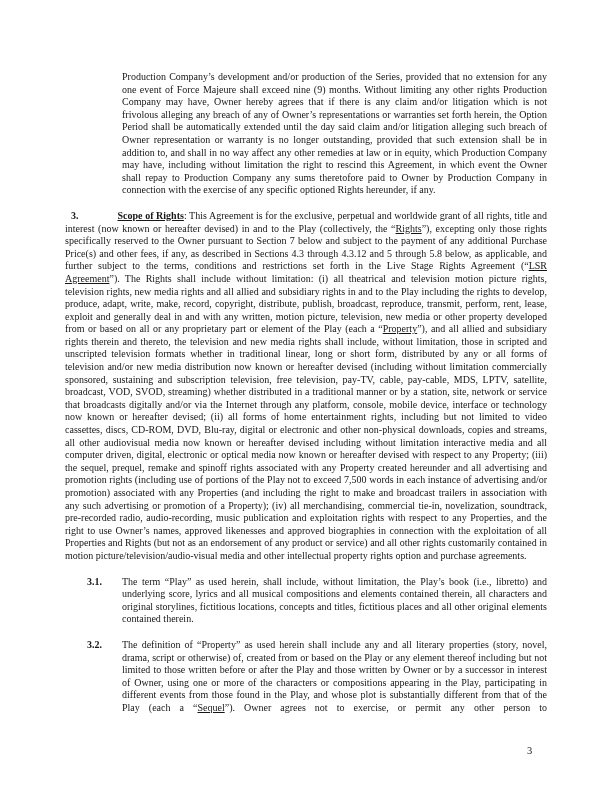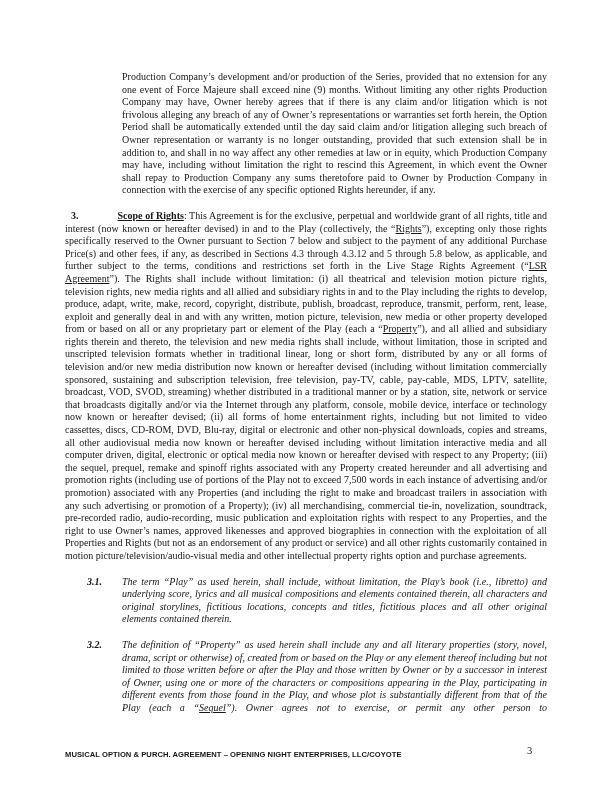--- a/index.html
+++ b/index.html
@@ -17,21 +17,21 @@
   .content {
     position:absolute;
     left:65px; top:71px;
     width:482px;
     text-align:justify;
   }
   .para { margin:0 0 13px 0; }
   .p-cont { padding-left:57px; }
   .p-sec3 { text-indent:6px; }
   .tabgap { display:inline-block; width:24px; }
-  .p-sub { padding-left:57px; text-indent:-35px;font-style:italic; }
+  .p-sub { padding-left:57px; text-indent:-35px; }
   .num-sub { display:inline-block; width:35px; font-weight:bold; text-indent:0; }
   .p-sub-last { text-align-last: justify; }
   .b  { font-weight:bold; }
   .u  { text-decoration:underline; }
   .bu { font-weight:bold; text-decoration:underline;margin-left:15px; }
   .footer-left {
     position:absolute; left:65px; top:749px;
     font-family:"Liberation Sans", sans-serif;
     font-weight:bold;
     font-size:7.6px;
@@ -55,15 +55,14 @@
     <p class="para p-cont"><span>Production Company’s development and/or production of the Series, provided that no extension for any one event of Force Majeure shall exceed nine (9) months.  Without limiting any other rights Production Company may have, Owner hereby agrees that if there is any claim and/or litigation which is not frivolous alleging any breach of any of Owner’s representations or warranties set forth herein, the Option Period shall be automatically extended until the day said claim and/or litigation alleging such breach of Owner representation or warranty is no longer outstanding, provided that such extension shall be in addition to, and shall in no way affect any other remedies at law or in equity, which Production Company may have, including without limitation the right to rescind this Agreement, in which event the Owner shall repay to Production Company any sums theretofore paid to Owner by Production Company in connection with the exercise of any specific optioned Rights hereunder, if any.</span></p>
 
     <p class="para p-sec3"><span class="b">3.</span><span class="tabgap"></span><span class="bu">Scope of Rights</span><span>: This Agreement is for the exclusive, perpetual and worldwide grant of all rights, title and interest (now known or hereafter devised) in and to the Play (collectively, the “</span><span class="u">Rights</span><span>”), excepting only those rights specifically reserved to the Owner pursuant to Section 7 below and subject to the payment of any additional Purchase Price(s) and other fees, if any, as described in Sections 4.3 through 4.3.12 and 5 through 5.8 below, as applicable, and further subject to the terms, conditions and restrictions set forth in the Live Stage Rights Agreement (“</span><span class="u">LSR Agreement</span><span>”).  The Rights shall include without limitation: (i) all theatrical and television motion picture rights, television rights, new media rights and all allied and subsidiary rights in and to the Play including the rights to develop, produce, adapt, write, make, record, copyright, distribute, publish, broadcast, reproduce, transmit, perform, rent, lease, exploit and generally deal in and with any written, motion picture, television, new media or other property developed from or based on all or any proprietary part or element of the Play (each a “</span><span class="u">Property</span><span>”), and all allied and subsidiary rights therein and thereto, the television and new media rights shall include, without limitation, those in scripted and unscripted television formats whether in traditional linear, long or short form, distributed by any or all forms of television and/or new media distribution now known or hereafter devised (including without limitation commercially sponsored, sustaining and subscription television, free television, pay-TV, cable, pay-cable, MDS, LPTV, satellite, broadcast, VOD, SVOD, streaming) whether distributed in a traditional manner or by a station, site, network or service that broadcasts digitally and/or via the Internet through any platform, console, mobile device, interface or technology now known or hereafter devised; (ii) all forms of home entertainment rights, including but not limited to video cassettes, discs, CD-ROM, DVD, Blu-ray, digital or electronic and other non-physical downloads, copies and streams, all other audiovisual media now known or hereafter devised including without limitation interactive media and all computer driven, digital, electronic or optical media now known or hereafter devised with respect to any Property; (iii) the sequel, prequel, remake and spinoff rights associated with any Property created hereunder and all advertising and promotion rights (including use of portions of the Play not to exceed 7,500 words in each instance of advertising and/or promotion) associated with any Properties (and including the right to make and broadcast trailers in association with any such advertising or promotion of a Property); (iv) all merchandising, commercial tie-in, novelization, soundtrack, pre-recorded radio, audio-recording, music publication and exploitation rights with respect to any Properties, and the right to use Owner’s names, approved likenesses and approved biographies in connection with the exploitation of all Properties and Rights (but not as an endorsement of any product or service) and all other rights customarily contained in motion picture/television/audio-visual media and other intellectual property rights option and purchase agreements.</span></p>
 
     <p class="para p-sub"><span class="num-sub">3.1.</span><span>The term “Play” as used herein, shall include, without limitation, the Play’s book (i.e., libretto) and underlying score, lyrics and all musical compositions and elements contained therein, all characters and original storylines, fictitious locations, concepts and titles, fictitious places and all other original elements contained therein.</span></p>
 
     <p class="para p-sub p-sub-last"><span class="num-sub">3.2.</span><span>The definition of “Property” as used herein shall include any and all literary properties (story, novel, drama, script or otherwise) of, created from or based on the Play or any element thereof including but not limited to those written before or after the Play and those written by Owner or by a successor in interest of Owner, using one or more of the characters or compositions appearing in the Play, participating in different events from those found in the Play, and whose plot is substantially different from that of the Play (each a “</span><span class="u">Sequel</span><span>”).  Owner agrees not to exercise, or permit any other person to</span></p>
 
   </div>
 
-  <div class="footer-left">MUSICAL OPTION &amp; PURCH. AGREEMENT – OPENING NIGHT ENTERPRISES, LLC/COYOTE</div>
   <div class="footer-page">3</div>
 </div>
 
 </body></html>

